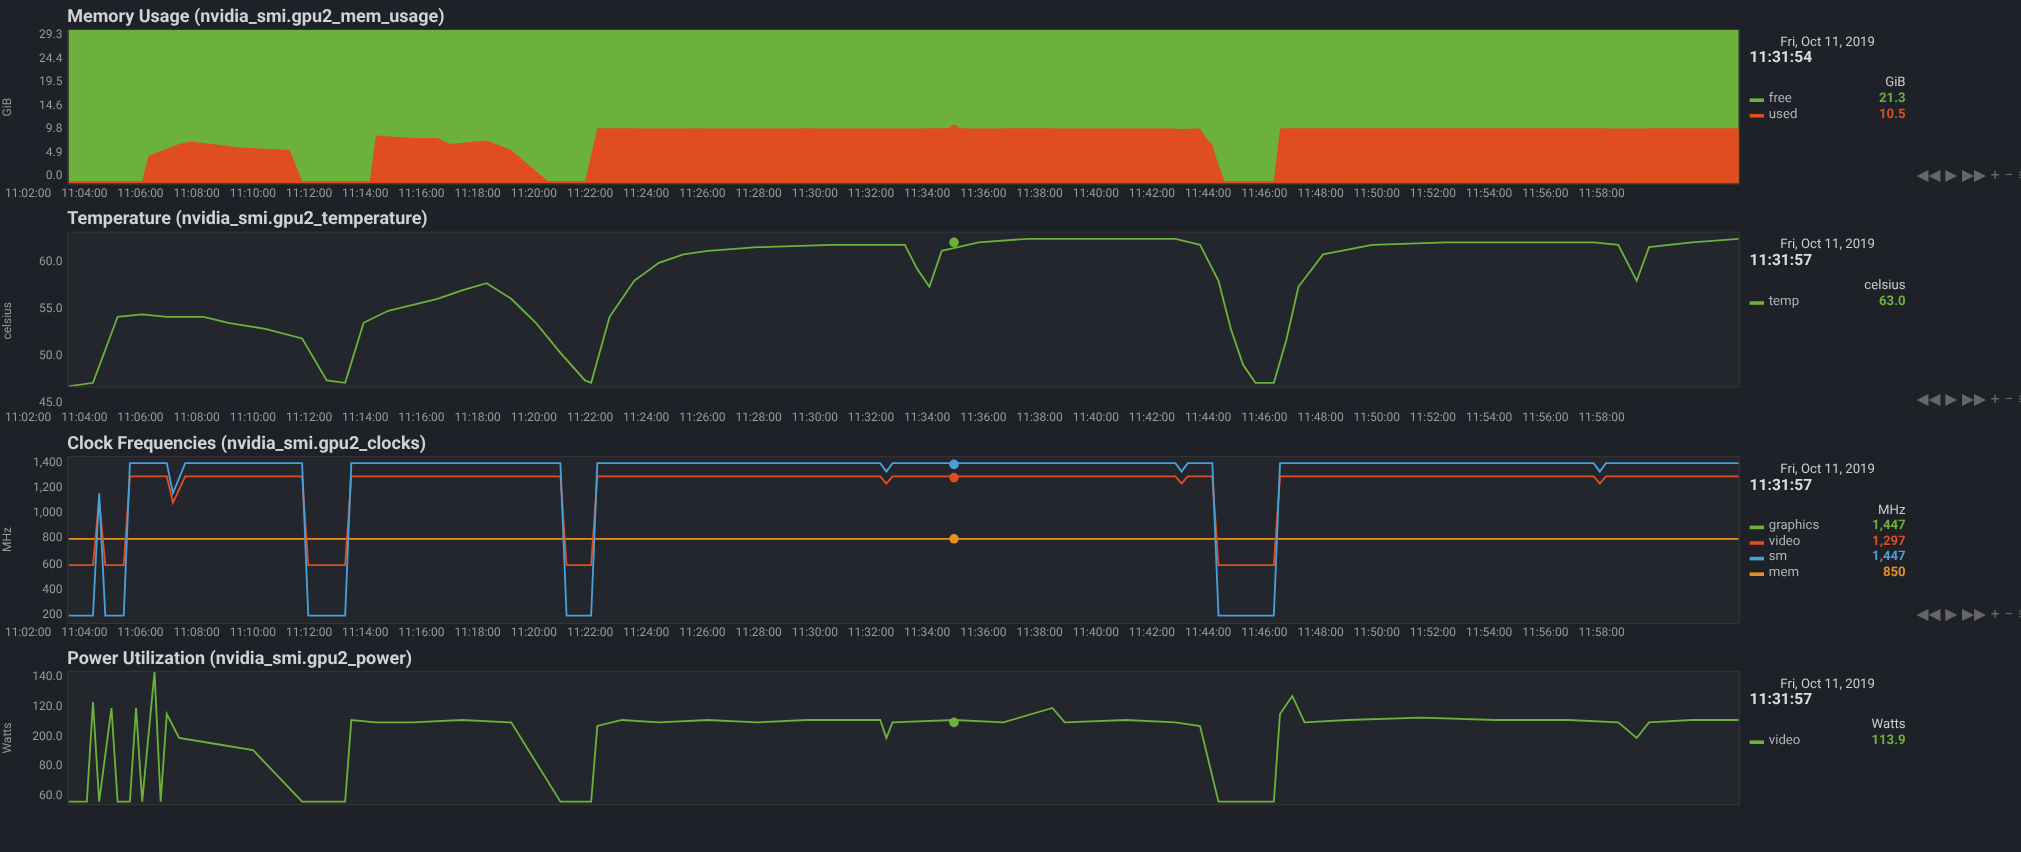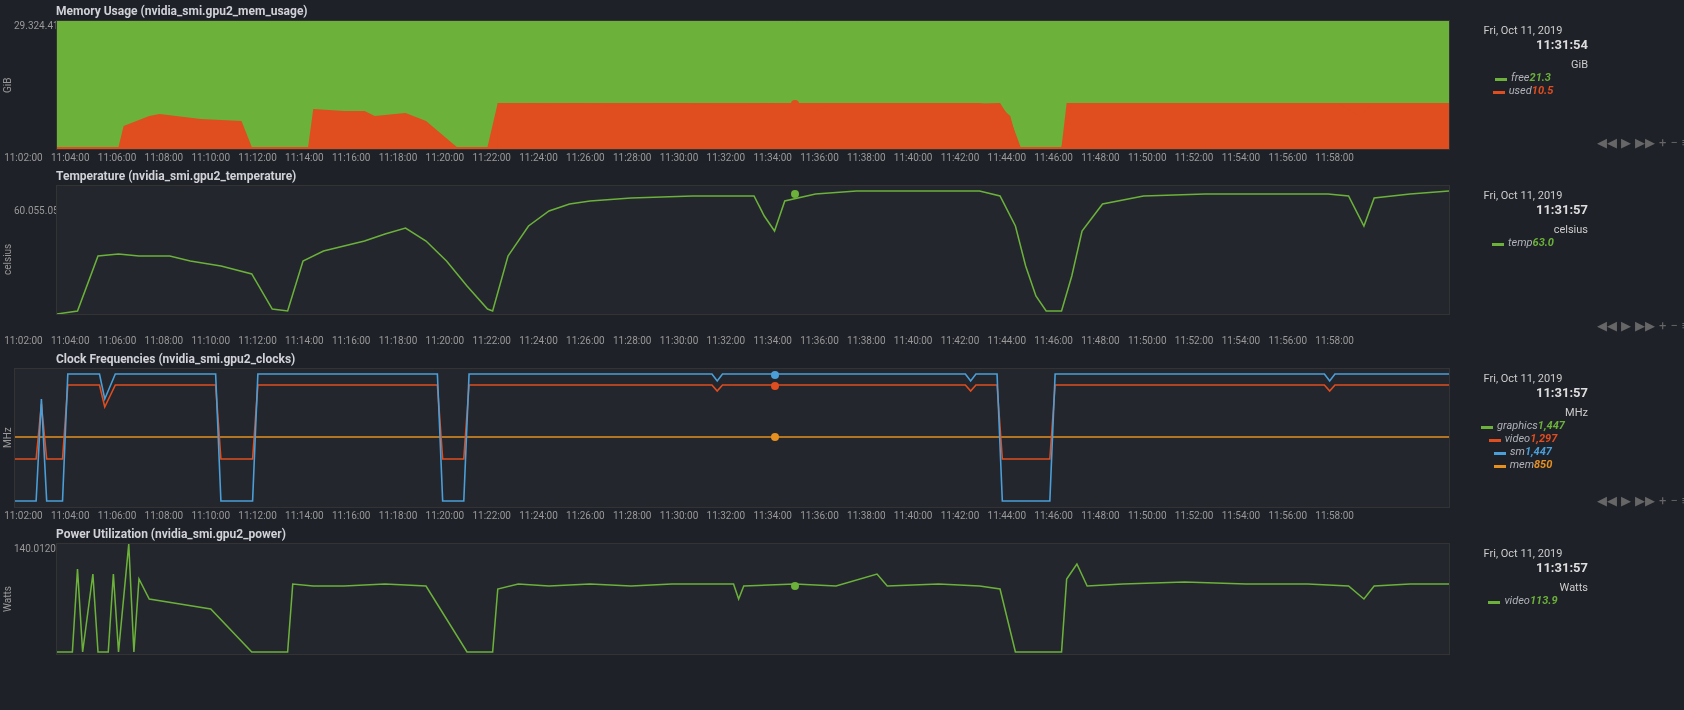--- a/index.html
+++ b/index.html
@@ -12,21 +12,21 @@
   width: 1684px;
   height: 710px;
   overflow: hidden;
 }
 .panel {
   position: relative;
   margin-bottom: 2px;
 }
 .panel-title {
   color: #d0d2d8;
-  font-size: 12px;
+  font-size: 15px;
   font-weight: bold;
   padding: 4px 0 2px 56px;
 }
 .chart-row {
   display: flex;
   align-items: stretch;
 }
 .yaxis-label {
   writing-mode: vertical-lr;
   transform: rotate(180deg);
@@ -34,21 +34,21 @@
   font-size: 10px;
   color: #999;
   width: 14px;
   display: flex;
   align-items: center;
   justify-content: center;
 }
 .yaxis-ticks {
   width: 38px;
   display: flex;
-  flex-direction: row;
+  flex-direction: column;
   justify-content: space-between;
   text-align: right;
   font-size: 10px;
   color: #999;
   padding-right: 4px;
 }
 .plot-area {
   flex: 1;
   background: #23262d;
   border: 1px solid #333;
@@ -62,23 +62,23 @@
   margin-top: 2px;
   justify-content: center;
 }
 .xaxis span { flex: 1; text-align: center; }
 .legend-col {
   width: 130px;
   padding: 4px 8px;
   font-size: 11px;
 }
 .legend-date { color: #ccc; text-align: center; }
-.legend-time { color: #ddd; font-weight: bold; text-align: right; font-size: 13px; margin-bottom: 4px; }
+.legend-time { color: #ddd; font-weight: bold; font-size: 13px; margin-bottom: 4px; }
 .legend-unit { color: #ccc; text-align: right; margin-top: 6px; }
-.legend-item { display: flex; justify-content: center; align-items: center; font-style: italic; }
+.legend-item { display: flex; justify-content: space-between; align-items: center; }
 .legend-swatch { display: inline-block; width: 12px; height: 3px; margin-right: 4px; }
 .legend-value { font-weight: bold; }
 .controls {
   width: 88px;
   display: flex;
   align-items: flex-start;
   justify-content: flex-start;
   gap: 2px;
   color: #666;
   padding-top: 2px;
@@ -235,20 +235,29 @@
       <span>11:54:00</span>
       <span>11:56:00</span>
       <span>11:58:00</span>
     </div>
 </div>
 
 <div class="panel">
   <div class="panel-title">Clock Frequencies (nvidia_smi.gpu2_clocks)</div>
   <div class="chart-row">
     <div class="yaxis-label">MHz</div>
+    <div class="yaxis-ticks" style="height:138px">
+      <span>1,400</span>
+        <span>1,200</span>
+        <span>1,000</span>
+        <span>800</span>
+        <span>600</span>
+        <span>400</span>
+        <span>200</span>
+    </div>
     <div class="plot-area" style="height:138px;width:1358px">
       <svg viewBox="0 0 1358 138" preserveAspectRatio="none">
         <line x1="0" y1="68" x2="1358" y2="68" stroke="#e69020" stroke-width="1.5"></line>
         <path fill="none" stroke="#e04d1f" stroke-width="1.5" d="M0,90 L20,90 L25,35 L30,90 L45,90 L50,16 L80,16 L85,38 L95,16 L190,16 L195,90 L225,90 L230,16 L400,16 L405,90 L425,90 L430,16 L660,16 L665,22 L670,16 L900,16 L905,22 L910,16 L930,16 L935,90 L980,90 L985,16 L1240,16 L1245,22 L1250,16 L1358,16"></path>
         <path fill="none" stroke="#4a9fd8" stroke-width="1.5" d="M0,132 L20,132 L25,30 L30,132 L45,132 L50,5 L80,5 L85,30 L95,5 L190,5 L195,132 L225,132 L230,5 L400,5 L405,132 L425,132 L430,5 L660,5 L665,12 L670,5 L900,5 L905,12 L910,5 L930,5 L935,132 L980,132 L985,5 L1240,5 L1245,12 L1250,5 L1358,5"></path>
       </svg>
       <div class="marker" style="left:53%;top:4%;background:#4a9fd8"></div>
       <div class="marker" style="left:53%;top:12%;background:#e04d1f"></div>
       <div class="marker" style="left:53%;top:49%;background:#e69020"></div>
     </div>

